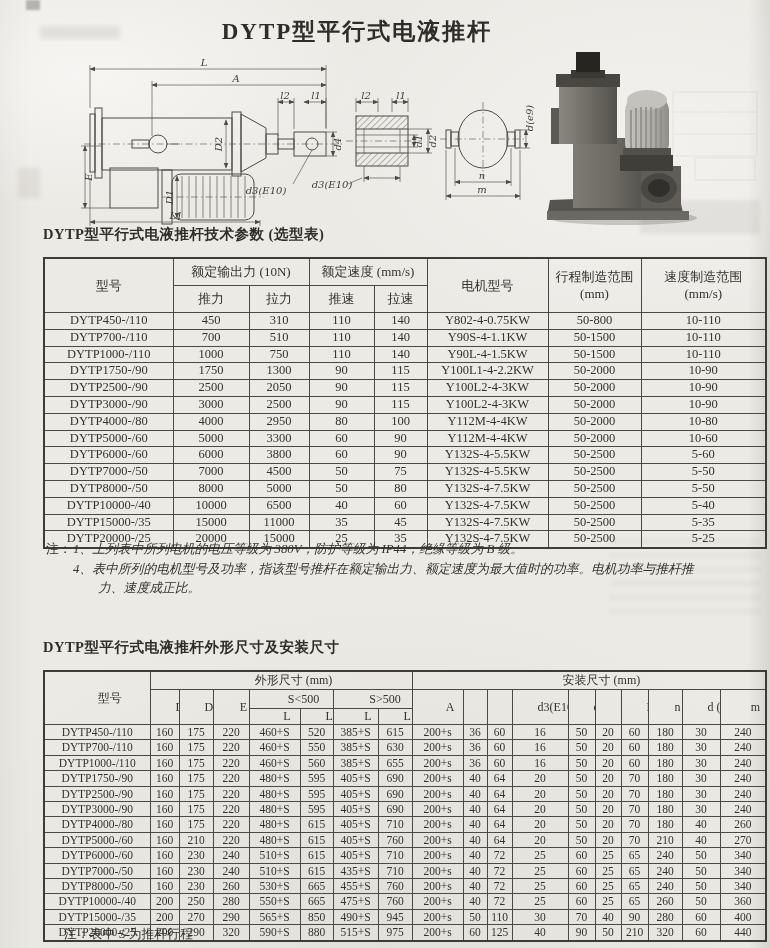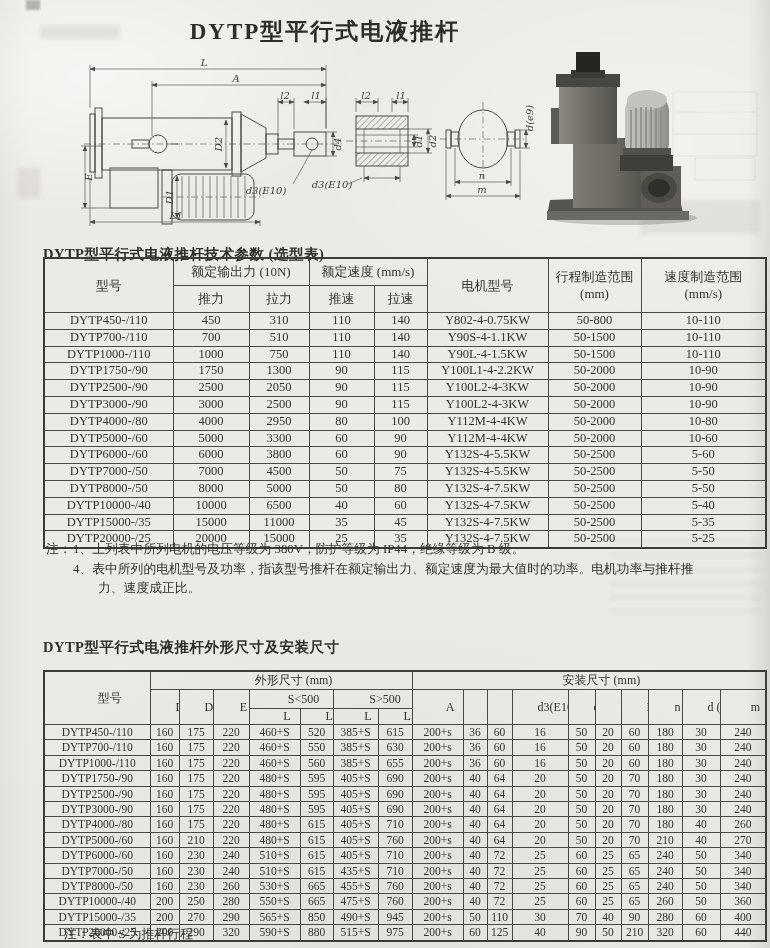--- a/index.html
+++ b/index.html
@@ -20,46 +20,46 @@
   .smudge{position:absolute;pointer-events:none;filter:blur(2px);}
   .sm1{left:40px;top:26px;width:80px;height:13px;background:rgba(120,118,112,.14);}
   .sm2{left:610px;top:540px;width:150px;height:80px;
        background:repeating-linear-gradient(180deg, rgba(120,118,112,.10) 0 3px, rgba(255,255,255,0) 3px 14px);}
   .sm3{left:640px;top:200px;width:120px;height:34px;background:rgba(110,108,102,.10);}
   .sm4{left:18px;top:168px;width:22px;height:30px;background:rgba(120,118,112,.12);}
   .sm5{left:26px;top:0;width:14px;height:10px;background:rgba(70,68,62,.35);filter:blur(1px);}
 
   .page-title{
     position:absolute;left:0;top:16px;width:650px;text-align:center;
-    font-size:23px;font-weight:bold;letter-spacing:2px;color:#2e2d29;
+    font-size:23px;font-weight:bold;letter-spacing:2px;color:#2e2d29;padding-left:32px;
   }
   .figure-area{position:absolute;left:80px;top:56px;width:460px;height:174px;}
   .photo-area{position:absolute;left:545px;top:50px;width:220px;height:182px;}
 
   .section-title{position:absolute;left:43px;font-size:14.5px;font-weight:bold;color:#2f2e2a;letter-spacing:.5px;}
-  .sec1{top:245px;}
+  .sec1{top:225px;}
   .sec2{top:638px;}
 
   table{border-collapse:collapse;table-layout:fixed;background:transparent;}
   th,td{border:1px solid #4a4943;text-align:center;vertical-align:middle;
         padding:0;white-space:nowrap;overflow:hidden;font-weight:normal;color:#33322e;}
   .t1{position:absolute;left:43px;top:257px;width:722px;border:2px solid #3d3c37;}
   .t1 th{font-size:13px;height:26px;}
   .t1 tbody td{font-size:12.5px;height:15.8px;line-height:15.8px;}
   .t2{position:absolute;left:43px;top:670px;width:722px;border:2px solid #3d3c37;}
   .t2 thead th{font-size:12px;padding-left:25px;}
   .t2 .hr1 th{height:17px;}
   .t2 .hr2 th{height:18px;}
   .t2 .hr3 th{height:14px;}
   .t2 tbody td{font-size:11.5px;height:14.4px;line-height:14.4px;}
   .two-line{line-height:1.25;}
 
   .notes{position:absolute;left:46px;top:540px;width:672px;font-size:12.8px;line-height:19.5px;}
   .notes-prefix{position:absolute;left:0;top:0;}
-  .notes-body{margin-left:27px;}
+  .notes-body{margin-left:27px;font-style:italic;}
   .note-line{padding-left:25px;text-indent:-25px;}
   .footer-note{position:absolute;left:46px;top:926px;font-size:12.8px;margin-left:18px;}
 
   svg text.dim{font-family:"DejaVu Serif","Liberation Serif",serif;font-style:italic;
                font-size:10px;fill:#3e3d38;}
   svg .ln{stroke:#4b4a45;stroke-width:1;fill:none;}
   svg .thin{stroke:#5a5954;stroke-width:.7;fill:none;}
   svg .cl{stroke:#6a6964;stroke-width:.7;stroke-dasharray:7 3 1.5 3;fill:none;}
 </style>
 </head>

